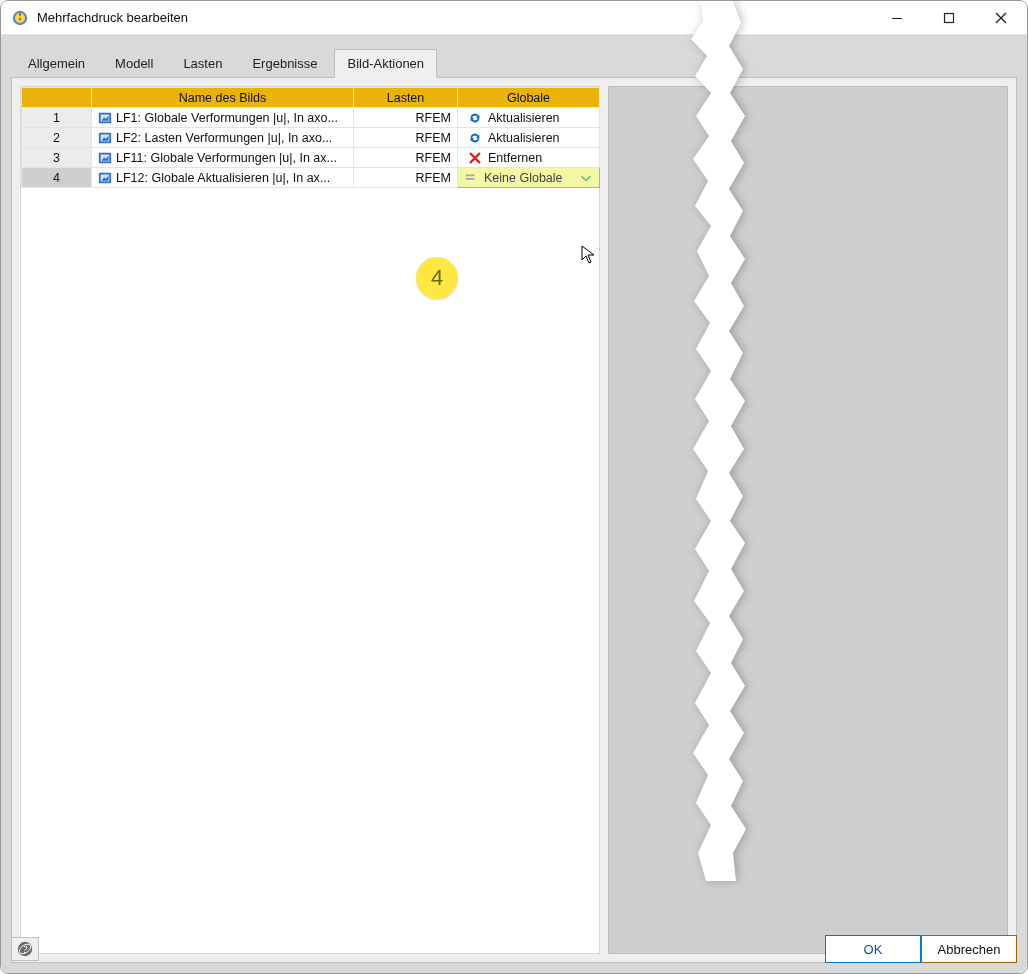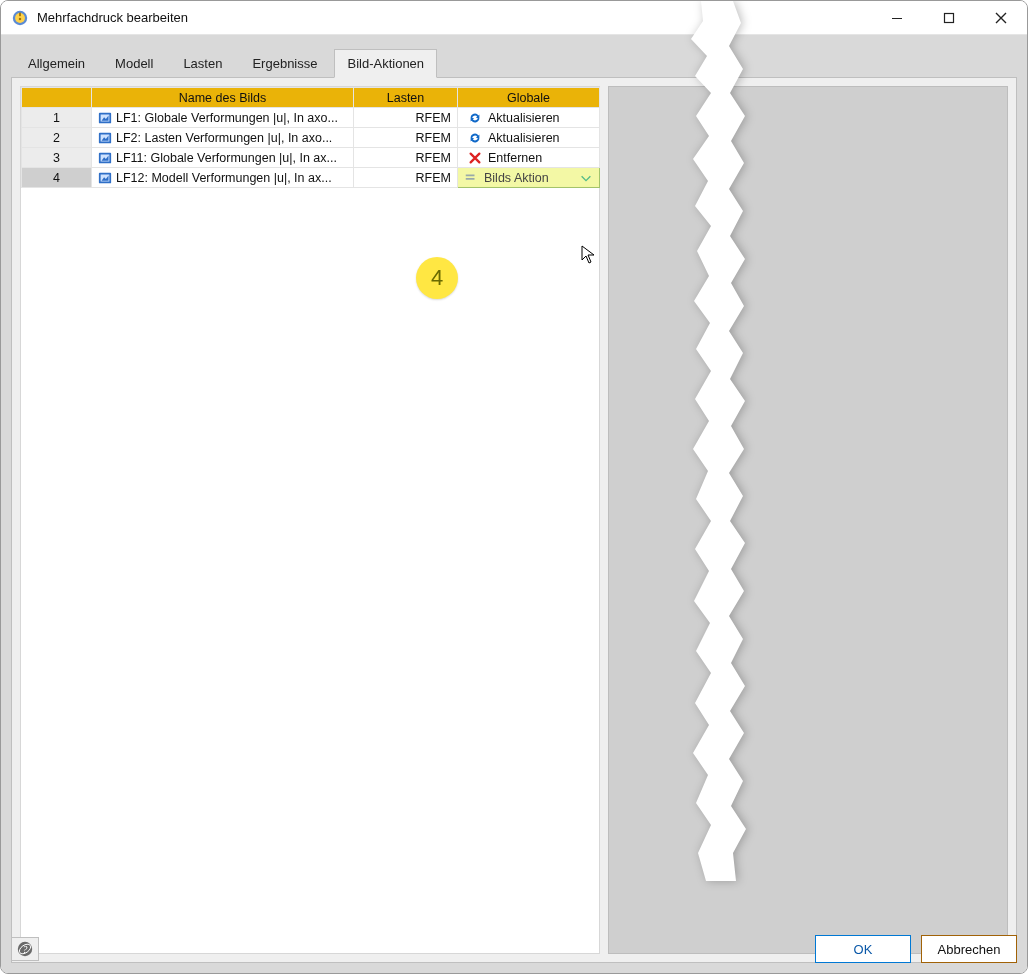--- a/index.html
+++ b/index.html
@@ -144,21 +144,21 @@
     filter: drop-shadow(2px 0 5px rgba(0,0,0,.25));
   }
 
   
   .footer { position: absolute; left: 10px; right: 10px; bottom: 10px; display: flex; align-items: center; justify-content: space-between; }
   .help-btn {
     width: 28px; height: 24px;
     background: #efefef; border: 1px solid #bfbfbf;
     display: flex; align-items: center; justify-content: center;
   }
-  .btn-row { display: flex; gap: 10px; }
+  .btn-row { display: flex; }
   .btn {
     min-width: 96px; height: 28px;
     border: 1px solid #a16207; background: #fff;
     display: flex; align-items: center; justify-content: center;
     font-size: 13px;
   }
   .btn.primary { border: 1px solid #0078d4; color: #0a58a8; }
 
   
   .cursor { position: absolute; width: 16px; height: 20px; left: 560px; top: 158px; z-index: 50; }
@@ -317,34 +317,34 @@
               <td class="rowhead sel">4</td>
               <td>
                 <span class="img-cell">
                   <span class="img-icon">
                     <svg viewBox="0 0 16 16">
                         <rect x="1" y="2" width="14" height="12" rx="1" fill="#2f6fc7"></rect>
                         <rect x="3" y="4" width="10" height="8" fill="#cfe3ff"></rect>
                         <polygon points="4,11 7,7 9,9 12,5 12,11" fill="#2f6fc7"></polygon>
                       </svg>
                   </span>
-                  <span>LF12: Modell Verformungen |u|, In ax...</span>
+                  <span>LF12: Globale Aktualisieren |u|, In ax...</span>
                 </span>
               </td>
               <td class="center">RFEM</td>
               <td class="dropdown-cell">
                 <div class="dd-head">
                   <span class="lbl">
                     <span class="act-icon">
                       <svg viewBox="0 0 16 16">
                           <rect x="2" y="4" width="10" height="2" fill="#9aa"></rect>
                           <rect x="2" y="8" width="10" height="2" fill="#9aa"></rect>
                         </svg>
                     </span>
-                    <span>Bilds Aktion</span>
+                    <span>Keine Globale</span>
                   </span>
                   <span class="dd-chevron">
                     <svg viewBox="0 0 16 16">
                         <path d="M3 6 L8 11 L13 6" fill="none" stroke="#5b8" stroke-width="1.6"></path>
                       </svg>
                   </span>
                 </div>
                 <div class="dd-menu">
                   
                   

